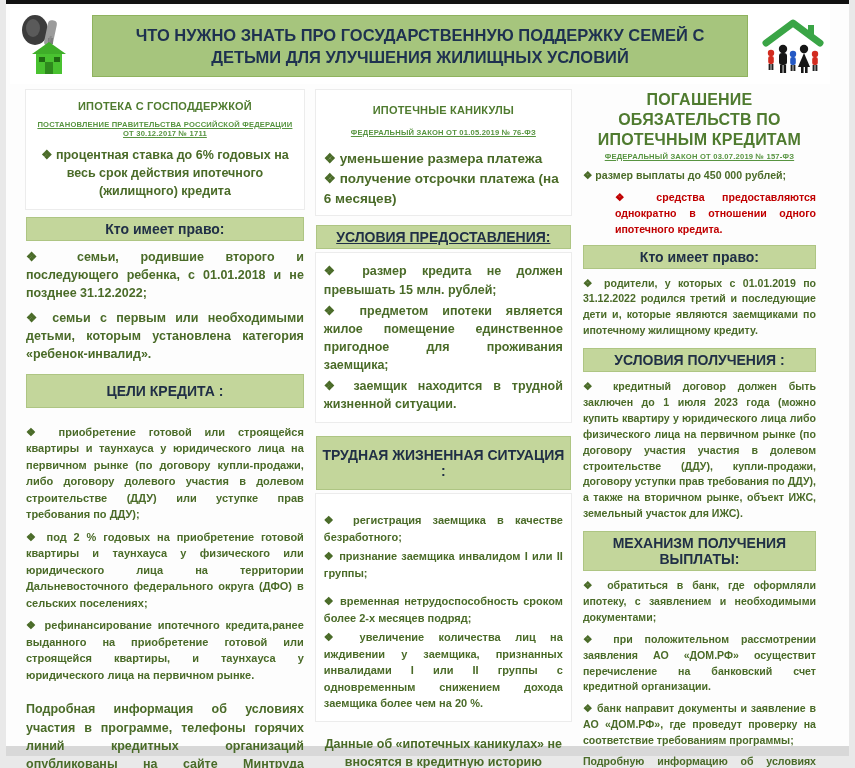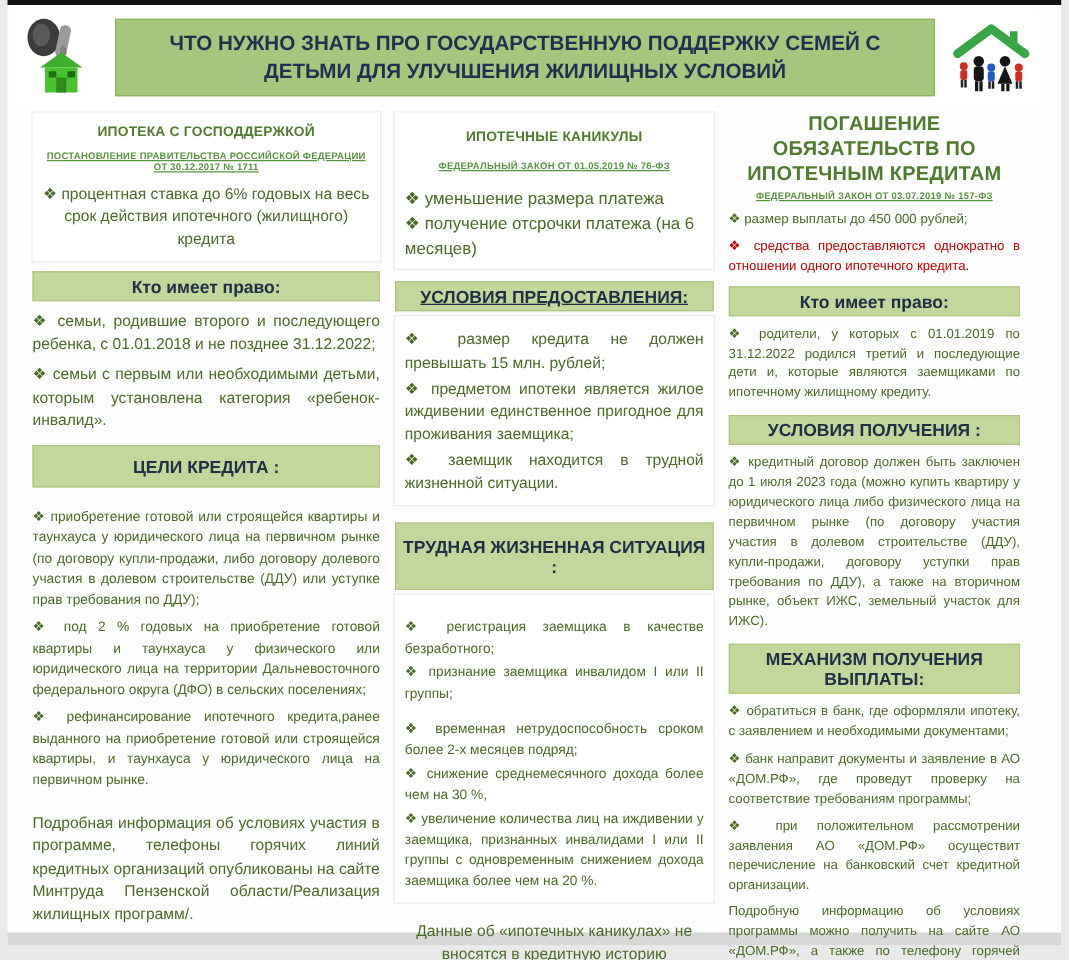--- a/index.html
+++ b/index.html
@@ -38,27 +38,27 @@
     color:#579440;font-weight:700;font-size:7.6px;text-align:center;
     text-decoration:underline;margin:6px 0 8px 0;letter-spacing:.2px;
   }
   .bar{
     background:#c3d69b;border:1px solid #aec583;color:#202f46;
     font-weight:700;font-size:14px;text-align:center;
     padding:3px 4px;margin:8px 0 4px 0;
   }
   .bar .u{text-decoration:underline;text-align:right;}
   .txt{
-    color:#4a6b28;font-weight:400;font-size:12.5px;line-height:1.45;
+    color:#4a6b28;font-weight:700;font-size:12.5px;line-height:1.45;
     text-align:justify;margin:3px 0;
   }
   .txt.center{text-align:center;}
   .txt.small{font-size:11px;line-height:1.5;}
   .txt.tiny{font-size:10.6px;line-height:1.5;}
-  .red{color:#c00000;}
+  .red{color:#c00000;margin-left:32px;}
   .gap-top{margin-top:12px;}
   .intro{font-size:12.5px;}
   .col2 .intro-line{font-size:13.5px;text-align:left;margin:1px 0;}
   .note-block{margin-top:14px;}
   
   svg{display:block;}
 </style>
 </head>
 <body>
 
@@ -143,30 +143,29 @@
       <div class="card">
         <div class="col-title" style="margin-top:8px;">ИПОТЕЧНЫЕ КАНИКУЛЫ</div>
         <div class="law" style="margin:10px 0 12px 0;">ФЕДЕРАЛЬНЫЙ ЗАКОН ОТ 01.05.2019 № 76-ФЗ</div>
         <div class="txt intro-line">❖ уменьшение размера платежа</div>
         <div class="txt intro-line">❖ получение отсрочки платежа (на  6 месяцев)</div>
       </div>
 
       <div class="bar" style="margin-top:10px;"><span class="u">УСЛОВИЯ ПРЕДОСТАВЛЕНИЯ:</span></div>
       <div class="card">
         <div class="txt">❖ размер кредита не должен превышать 15 млн. рублей;</div>
-        <div class="txt">❖ предметом ипотеки является жилое иждивении единственное пригодное для проживания заемщика;</div>
+        <div class="txt">❖ предметом ипотеки является жилое помещение единственное пригодное для проживания заемщика;</div>
         <div class="txt">❖ заемщик находится в трудной жизненной ситуации.</div>
       </div>
 
       <div class="bar" style="padding:10px 4px;margin-top:14px;">ТРУДНАЯ ЖИЗНЕННАЯ СИТУАЦИЯ :</div>
       <div class="card">
         <div class="txt small gap-top">❖ регистрация заемщика в качестве безработного;</div>
         <div class="txt small">❖ признание заемщика инвалидом I или II группы;</div>
         <div class="txt small gap-top">❖ временная нетрудоспособность сроком более 2-х месяцев подряд;</div>
-        <div class="txt small">❖ снижение среднемесячного дохода более чем на 30 %,</div>
         <div class="txt small">❖ увеличение количества лиц на иждивении у заемщика, признанных инвалидами I или II группы с одновременным снижением дохода заемщика более чем на 20 %.</div>
       </div>
 
       <div class="txt center note-block">Данные об «ипотечных каникулах» не вносятся в кредитную историю</div>
 
     </div>
 
     <div class="col col3">
       <div class="col-title" style="margin:0 0 2px 0;">ПОГАШЕНИЕ ОБЯЗАТЕЛЬСТВ ПО ИПОТЕЧНЫМ КРЕДИТАМ</div>
       <div class="law" style="margin:0 0 4px 0;">ФЕДЕРАЛЬНЫЙ ЗАКОН ОТ 03.07.2019 № 157-ФЗ</div>
@@ -174,20 +173,20 @@
       <div class="txt tiny red">❖  средства предоставляются однократно в отношении одного ипотечного кредита.</div>
 
       <div class="bar" style="margin-top:4px;">Кто имеет право:</div>
       <div class="txt tiny">❖  родители, у которых с 01.01.2019 по 31.12.2022 родился третий и последующие дети и, которые являются заемщиками по ипотечному жилищному кредиту.</div>
 
       <div class="bar" style="margin-top:6px;">УСЛОВИЯ ПОЛУЧЕНИЯ :</div>
       <div class="txt tiny">❖ кредитный договор должен быть заключен до 1 июля 2023 года (можно купить квартиру у юридического лица  либо физического лица  на первичном рынке (по договору участия участия в долевом строительстве (ДДУ),  купли-продажи, договору уступки прав требования по ДДУ), а также на вторичном рынке, объект ИЖС, земельный участок для ИЖС).</div>
 
       <div class="bar" style="margin-top:6px;">МЕХАНИЗМ ПОЛУЧЕНИЯ ВЫПЛАТЫ:</div>
       <div class="txt tiny">❖ обратиться в банк, где оформляли ипотеку, с заявлением и необходимыми документами;</div>
+      <div class="txt tiny">❖ при положительном рассмотрении заявления АО «ДОМ.РФ» осуществит перечисление на банковский счет кредитной организации.</div>
       <div class="txt tiny">❖ банк направит документы и заявление в АО «ДОМ.РФ», где проведут проверку на соответствие требованиям программы;</div>
-      <div class="txt tiny">❖ при положительном рассмотрении заявления АО «ДОМ.РФ» осуществит перечисление на банковский счет кредитной организации.</div>
 
       <div class="txt tiny" style="margin-top:2px;">Подробную информацию об условиях программы можно получить на сайте АО «ДОМ.РФ», а также по телефону горячей линии 8-800-775-11-22 (звонок по России бесплатный).</div>
     </div>
 
   </div>
 </div>
 
 </body></html>

